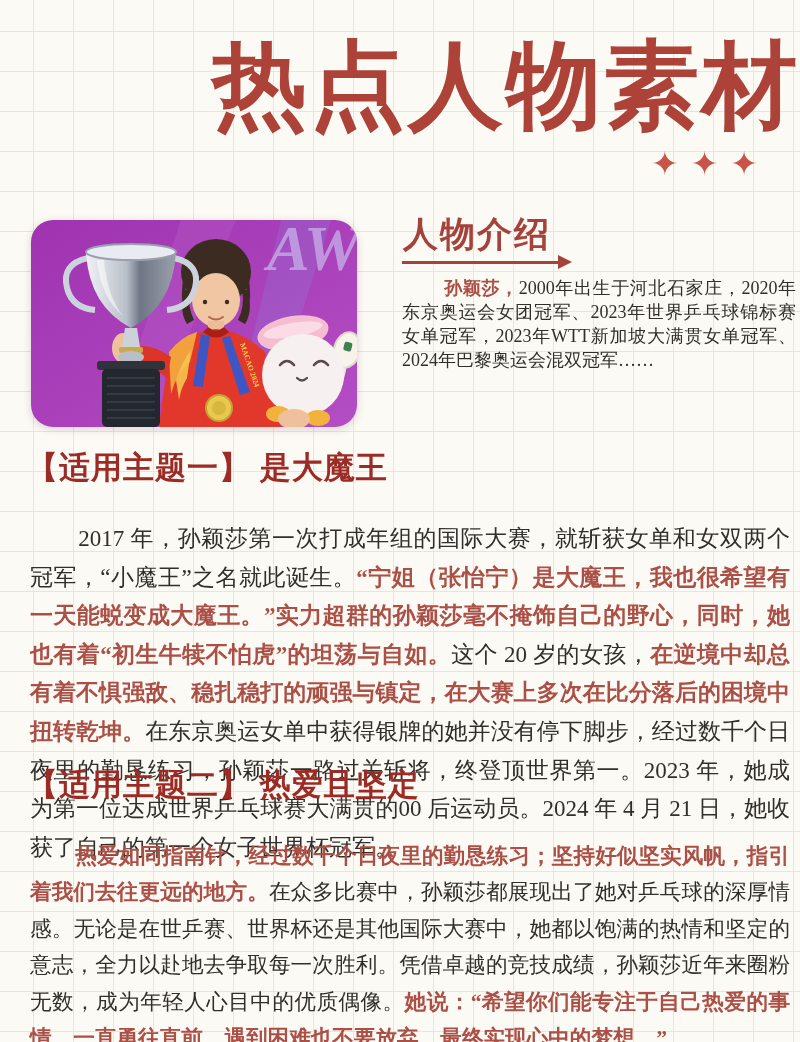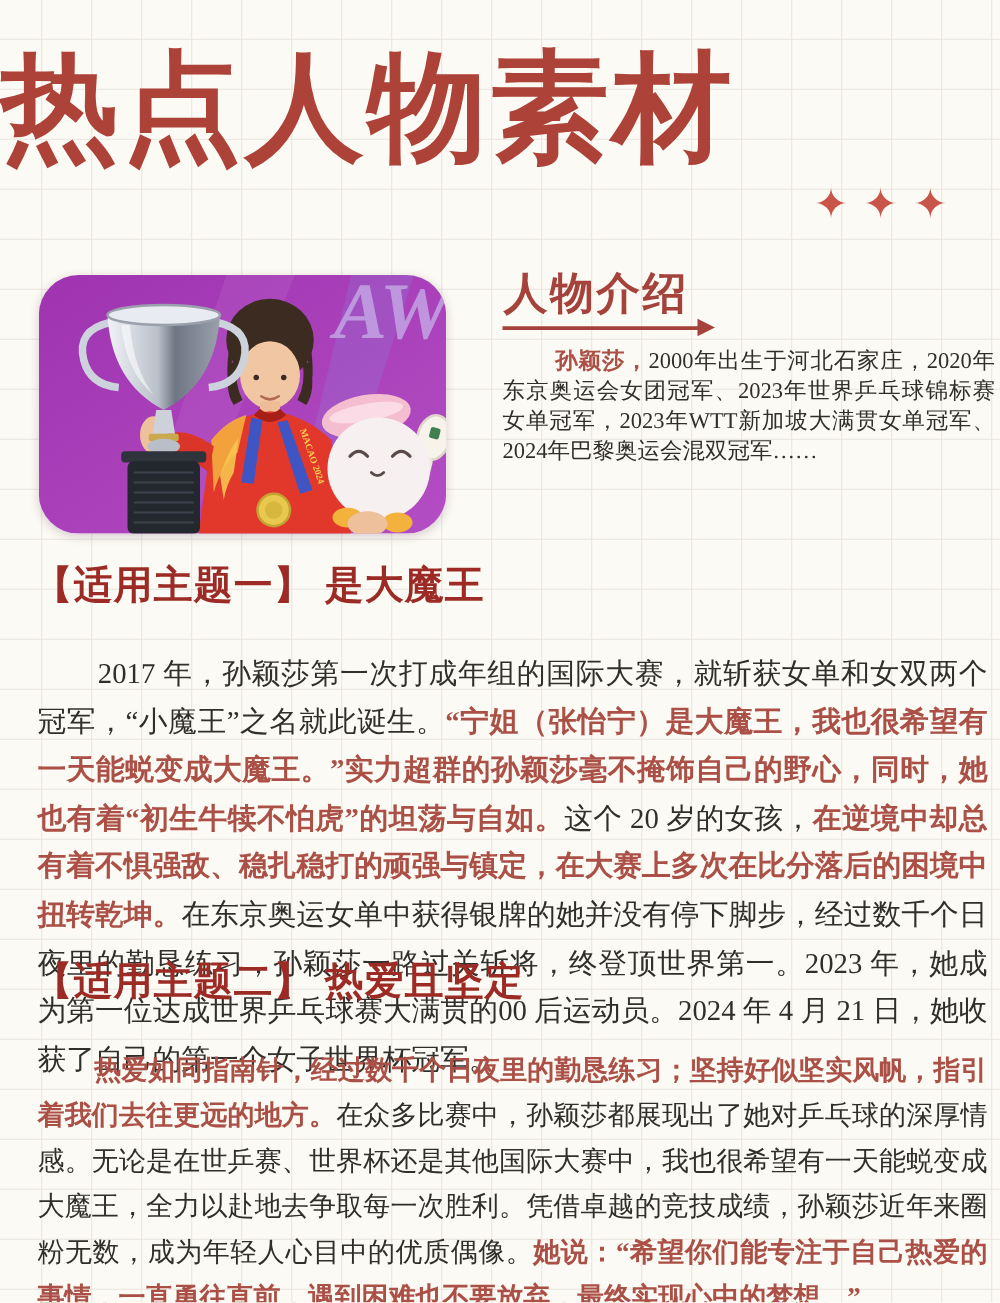--- a/index.html
+++ b/index.html
@@ -6,30 +6,30 @@
   .page{
     position:relative;width:800px;height:1042px;overflow:hidden;
     background-color:#fcfaf4;
     background-image:
       linear-gradient(#e7e5dd 1px, transparent 1px),
       linear-gradient(90deg,#e7e5dd 1px, transparent 1px);
     background-size:40px 40px;background-position:-7px -9px;
     font-family:"Liberation Serif","DejaVu Serif",serif;
   }
   .title{
-    position:absolute;top:34px;left:0;width:100%;margin:0;text-align:left;
+    position:absolute;top:34px;left:0;width:100%;margin:0;text-align:right;
     font-size:95px;line-height:1.1;font-weight:700;color:#ad4238;letter-spacing:3px;
   }
   .sparkles{
     position:absolute;top:148px;right:42px;color:#c8544a;font-size:33px;line-height:1;
   }
   .sparkles span{margin-left:12px;}
   .photo{
     position:absolute;left:31px;top:220px;width:326px;height:207px;
-    border-radius:32px;overflow:hidden;box-shadow:0 2px 8px rgba(60,20,70,.18);
+    border-radius:22px;overflow:hidden;box-shadow:0 2px 8px rgba(60,20,70,.18);
   }
   .photo svg{display:block;}
   .intro{position:absolute;left:402px;top:213px;width:394px;}
   .intro-h{margin:1px;font-size:35px;line-height:1.2;color:#a4423b;font-weight:700;letter-spacing:2px;}
   .arrow{margin-top:5px;width:158px;height:3px;background:#a4423b;position:relative;}
   .arrow::after{
     content:"";position:absolute;right:-12px;top:-6px;width:0;height:0;
     border-left:14px solid #a4423b;border-top:7.5px solid transparent;border-bottom:7.5px solid transparent;
   }
   .intro-p{
@@ -147,15 +147,15 @@
   <div class="intro">
     <h2 class="intro-h">人物介绍</h2>
     <div class="arrow"></div>
     <p class="intro-p"><span class="red">孙颖莎，</span><span class="blk">2000年出生于河北石家庄，2020年东京奥运会女团冠军、2023年世界乒乓球锦标赛女单冠军，2023年WTT新加坡大满贯女单冠军、2024年巴黎奥运会混双冠军……</span></p>
   </div>
 
   <h2 class="sec-h s1">【适用主题一】 是大魔王</h2>
   <p class="para p1"><span class="blk">2017 年，孙颖莎第一次打成年组的国际大赛，就斩获女单和女双两个冠军，“小魔王”之名就此诞生。</span><span class="red">“宁姐（张怡宁）是大魔王，我也很希望有一天能蜕变成大魔王。”实力超群的孙颖莎毫不掩饰自己的野心，同时，她也有着“初生牛犊不怕虎”的坦荡与自如。</span><span class="blk">这个 20 岁的女孩，</span><span class="red">在逆境中却总有着不惧强敌、稳扎稳打的顽强与镇定，在大赛上多次在比分落后的困境中扭转乾坤。</span><span class="blk">在东京奥运女单中获得银牌的她并没有停下脚步，经过数千个日夜里的勤恳练习，孙颖莎一路过关斩将，终登顶世界第一。2023 年，她成为第一位达成世界乒乓球赛大满贯的00 后运动员。2024 年 4 月 21 日，她收获了自己的第一个女子世界杯冠军。</span></p>
 
   <h2 class="sec-h s2">【适用主题二】 热爱且坚定</h2>
-  <p class="para p2"><span class="red">热爱如同指南针，经过数千个日夜里的勤恳练习；坚持好似坚实风帆，指引着我们去往更远的地方。</span><span class="blk">在众多比赛中，孙颖莎都展现出了她对乒乓球的深厚情感。无论是在世乒赛、世界杯还是其他国际大赛中，我也很希望有一天能蜕变成大魔王，全力以赴地去争取每一次胜利。凭借卓越的竞技成绩，孙颖莎近年来圈粉无数，成为年轻人心目中的优质偶像。</span><span class="red">她说：“希望你们能专注于自己热爱的事情，一直勇往直前，遇到困难也不要放弃，最终实现心中的梦想。”</span></p>
+  <p class="para p2"><span class="red">热爱如同指南针，经过数千个日夜里的勤恳练习；坚持好似坚实风帆，指引着我们去往更远的地方。</span><span class="blk">在众多比赛中，孙颖莎都展现出了她对乒乓球的深厚情感。无论是在世乒赛、世界杯还是其他国际大赛中，她都以饱满的热情和坚定的意志，全力以赴地去争取每一次胜利。凭借卓越的竞技成绩，孙颖莎近年来圈粉无数，成为年轻人心目中的优质偶像。</span><span class="red">她说：“希望你们能专注于自己热爱的事情，一直勇往直前，遇到困难也不要放弃，最终实现心中的梦想。”</span></p>
 
 </div>
 
 </body></html>

